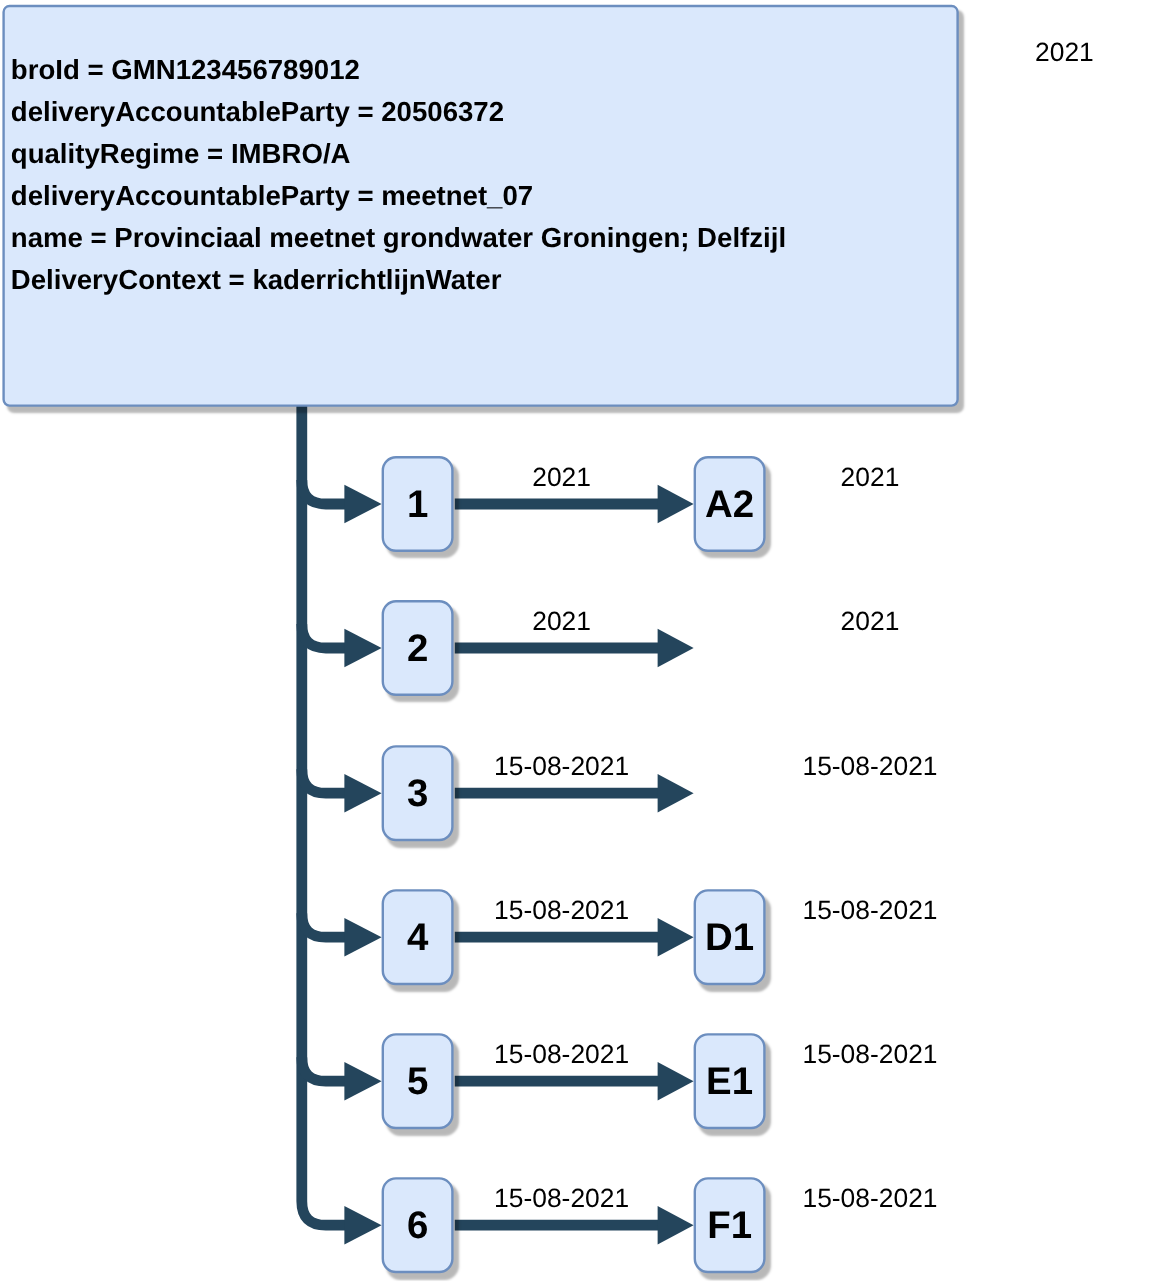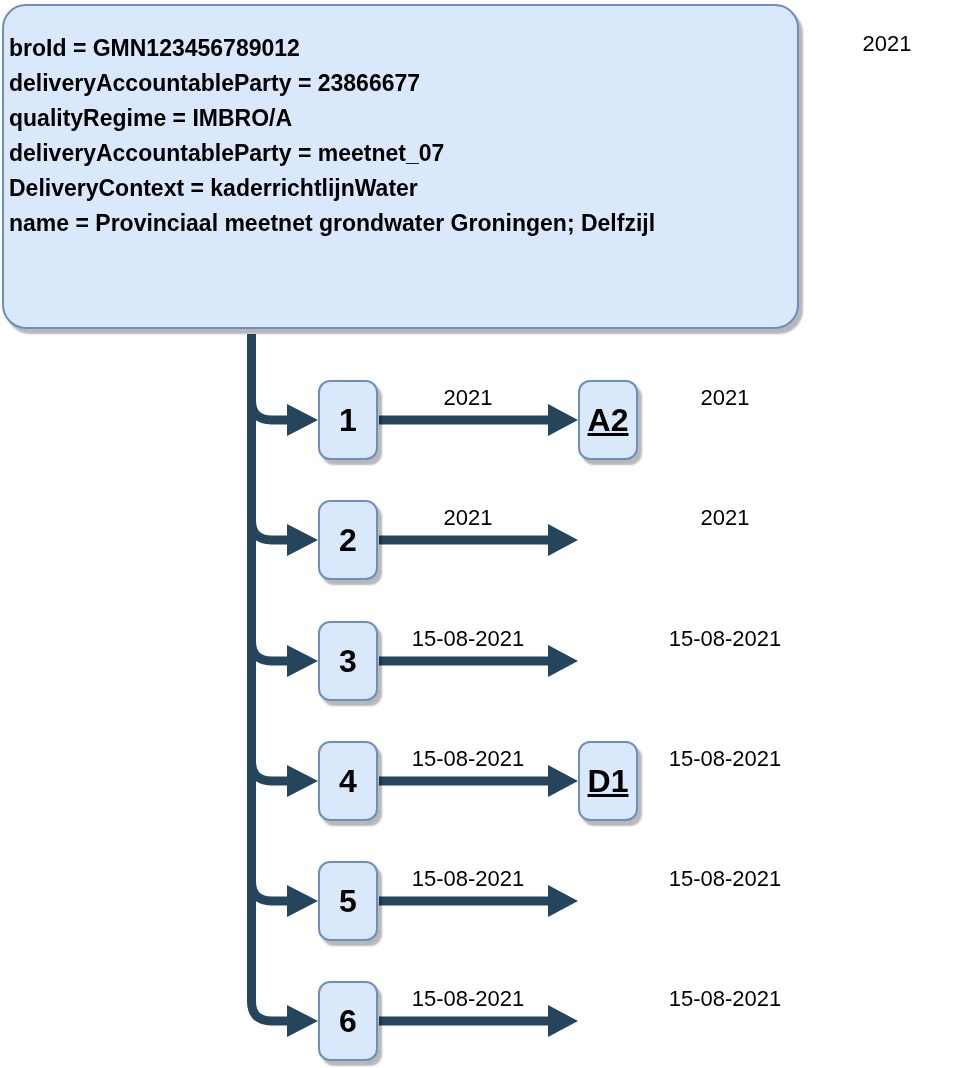--- a/index.html
+++ b/index.html
@@ -8,39 +8,39 @@
     font-family:"Liberation Sans", sans-serif; color:#000; overflow:hidden;
   }
   .connectors { position:absolute; left:0; top:0; width:960px; height:1068px; }
   .connectors path { fill:none; stroke:var(--connector,#24455c); stroke-width:9; }
   .connectors polygon { fill:var(--connector,#24455c); stroke:none; }
 
   .gmn-box {
     position:absolute; left:2px; top:4px; width:786px; height:296px;
     background:var(--node-fill,#dae8fc);
     border:2px solid var(--node-stroke,#6c8ebf);
-    border-radius:24px;
+    border-radius:6px;
     box-shadow:4px 5px 2px rgba(0,0,0,0.28);
-    padding:25px 2px 0 5px;
+    padding:35px 2px 0 5px;
     font-weight:bold; font-size:23px; line-height:35px;
     white-space:nowrap;
   }
 
   .row { position:absolute; left:0; width:960px; height:80px; }
   .node {
     position:absolute; top:0; width:56px; height:76px;
     background:var(--node-fill,#dae8fc);
     border:2px solid var(--node-stroke,#6c8ebf);
     border-radius:12px;
     box-shadow:4px 5px 2px rgba(0,0,0,0.28);
     display:flex; align-items:center; justify-content:center;
     font-weight:bold; font-size:32px;
   }
   .node.num  { left:318px; }
-  .node.code { left:578px;text-decoration:underline; }
+  .node.code { left:578px; }
 
   .arrow-label {
     position:absolute; left:368px; top:6px; width:200px;
     text-align:center; font-size:22px; line-height:24px;
   }
   .side-label {
     position:absolute; left:625px; top:6px; width:200px;
     text-align:center; font-size:22px; line-height:24px;
   }
   .top-right-label {
@@ -80,25 +80,25 @@
     <polygon points="548,404 578,420 548,436"></polygon>
     <polygon points="548,524 578,540 548,556"></polygon>
     <polygon points="548,645 578,661 548,677"></polygon>
     <polygon points="548,765 578,781 548,797"></polygon>
     <polygon points="548,885 578,901 548,917"></polygon>
     <polygon points="548,1005 578,1021 548,1037"></polygon>
   </svg>
 
   <div class="gmn-box">
     <div>broId = GMN123456789012</div>
-    <div>deliveryAccountableParty = 23866677</div>
+    <div>deliveryAccountableParty = 20506372</div>
     <div>qualityRegime = IMBRO/A</div>
     <div>deliveryAccountableParty = meetnet_07</div>
+    <div>name = Provinciaal meetnet grondwater Groningen; Delfzijl</div>
     <div>DeliveryContext = kaderrichtlijnWater</div>
-    <div>name = Provinciaal meetnet grondwater Groningen; Delfzijl</div>
   </div>
 
   <div class="top-right-label">2021</div>
 
   <div class="row" style="top:380px">
     <div class="node num">1</div>
     <div class="arrow-label">2021</div>
     <div class="node code">A2</div>
     <div class="side-label">2021</div>
   </div>
@@ -118,22 +118,24 @@
   <div class="row" style="top:741px">
     <div class="node num">4</div>
     <div class="arrow-label">15-08-2021</div>
     <div class="node code">D1</div>
     <div class="side-label">15-08-2021</div>
   </div>
 
   <div class="row" style="top:861px">
     <div class="node num">5</div>
     <div class="arrow-label">15-08-2021</div>
+    <div class="node code">E1</div>
     <div class="side-label">15-08-2021</div>
   </div>
 
   <div class="row" style="top:981px">
     <div class="node num">6</div>
     <div class="arrow-label">15-08-2021</div>
+    <div class="node code">F1</div>
     <div class="side-label">15-08-2021</div>
   </div>
 
 </div>
 
 </body></html>

